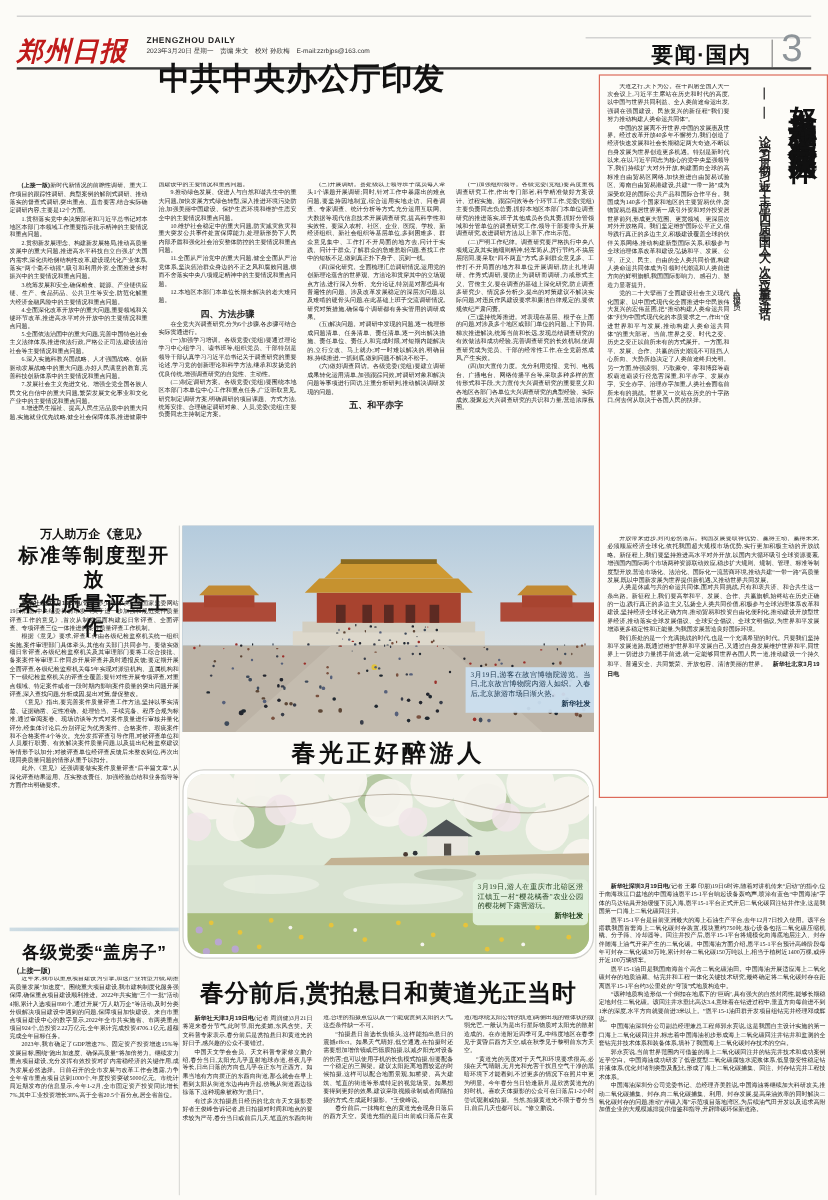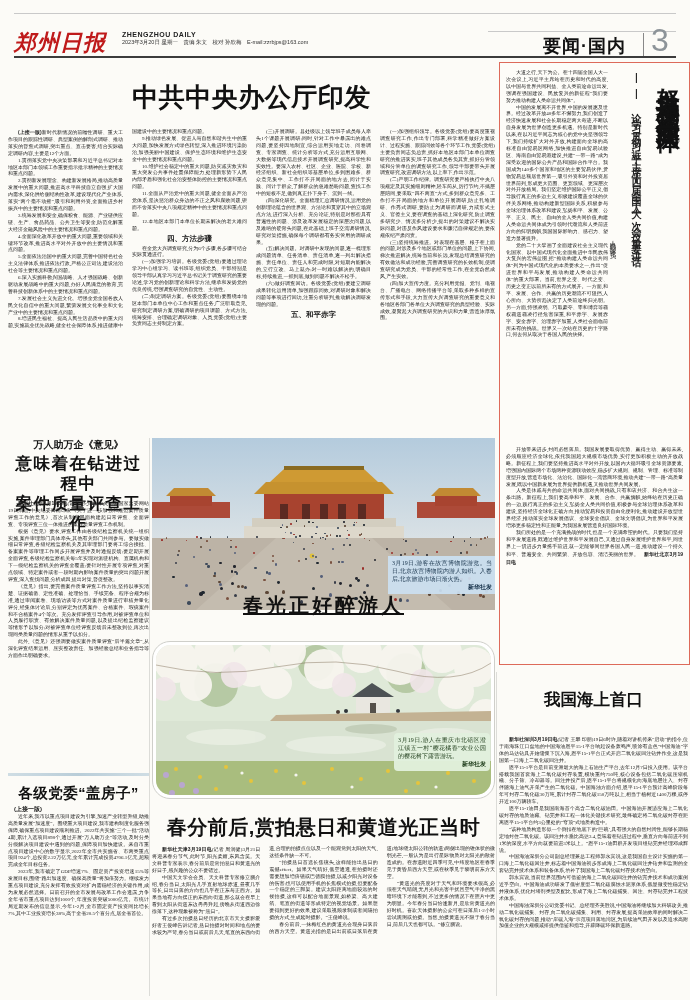--- a/index.html
+++ b/index.html
@@ -68,24 +68,24 @@
   <div class="abs" style="left:122px;top:31px;">
     <div class="mh-en">ZHENGZHOU DAILY</div>
     <div class="mh-date">2023年3月20日 星期一　责编 朱文　校对 孙欣梅　E-mail:zzrbjps@163.com</div>
   </div>
   <div class="abs hairline" style="left:488px;top:31px;width:188px;height:1px;"></div>
   <div class="abs section-name" style="left:543px;top:34px;">要闻·国内</div>
   <div class="abs" style="left:643px;top:33px;width:1px;height:23px;background:#888;"></div>
   <div class="abs page-num" style="left:651px;top:22px;">3</div>
   <div class="abs rule-dark" style="left:14px;top:56px;width:662px;height:2px;"></div>
 
-  <div class="abs" style="left:8px;top:82px;width:487px;">
+  <div class="abs" style="left:8px;top:50px;width:487px;">
     <div class="main-h">中共中央办公厅印发</div>
   </div>
-  <div class="abs bt cols4" style="left:8px;top:129px;width:487px;">
+  <div class="abs bt cols4" style="left:8px;top:152px;width:487px;">
       <p class="para"><b>(上接一版)</b>新时代新情况的前瞻性调研、重大工作项目的跟踪性调研、典型案例的解剖式调研、推动落实的督查式调研,突出重点、直击要害,结合实际确定调研内容,主要是12个方面。</p>
       <p class="para">1.贯彻落实党中央决策部署和习近平总书记对本地区本部门本领域工作重要指示批示精神的主要情况和重点问题。</p>
       <p class="para">2.贯彻新发展理念、构建新发展格局,推动高质量发展中的重大问题,推进高水平科技自立自强,扩大国内需求,深化供给侧结构性改革,建设现代化产业体系,落实“两个毫不动摇”,吸引和利用外资,全面推进乡村振兴中的主要情况和重点问题。</p>
       <p class="para">3.统筹发展和安全,确保粮食、能源、产业链供应链、生产、食品药品、公共卫生等安全,防范化解重大经济金融风险中的主要情况和重点问题。</p>
       <p class="para">4.全面深化改革开放中的重大问题,重要领域和关键环节改革,推进高水平对外开放中的主要情况和重点问题。</p>
       <p class="para">5.全面依法治国中的重大问题,完善中国特色社会主义法律体系,推进依法行政,严格公正司法,建设法治社会等主要情况和重点问题。</p>
       <p class="para">6.深入实施科教兴国战略、人才强国战略、创新驱动发展战略中的重大问题,办好人民满意的教育,完善科技创新体系中的主要情况和重点问题。</p>
       <p class="para">7.发展社会主义先进文化、增强全党全国各族人民文化自信中的重大问题,繁荣发展文化事业和文化产业中的主要情况和重点问题。</p>
       <p class="para">8.增进民生福祉、提高人民生活品质中的重大问题,实施就业优先战略,健全社会保障体系,推进健康中国建设中的主要情况和重点问题。</p>
       <p class="para">9.推动绿色发展、促进人与自然和谐共生中的重大问题,加快发展方式绿色转型,深入推进环境污染防治,加强美丽中国建设、保护生态环境和维护生态安全中的主要情况和重点问题。</p>
@@ -121,21 +121,21 @@
         <p class="para">人类是休戚与共的命运共同体,面对共同挑战,只有和衷共济、和合共生这一条出路。新征程上,我们要高举和平、发展、合作、共赢旗帜,始终站在历史正确的一边,践行真正的多边主义,弘扬全人类共同价值,积极参与全球治理体系改革和建设,坚持经济全球化正确方向,推动贸易和投资自由化便利化,推动建设开放型世界经济,推动落实全球发展倡议、全球安全倡议、全球文明倡议,为世界和平发展增添更多稳定性和正能量,为我国发展营造良好国际环境。</p>
         <p class="para">我们所处的是一个充满挑战的时代,也是一个充满希望的时代。只要我们坚持和平发展道路,既通过维护世界和平发展自己,又通过自身发展维护世界和平,同世界上一切进步力量携手前进,就一定能够同世界各国人民一道,推动建设一个持久和平、普遍安全、共同繁荣、开放包容、清洁美丽的世界。<b>　新华社北京3月19日电</b></p>
       </div>
   </div>
 
   <div class="vline" style="left:149px;top:438px;height:558px;"></div>
   <div class="vline" style="left:496px;top:672px;height:324px;"></div>
 
   <div class="abs kicker" style="left:8px;top:438px;width:141px;">万人助万企《意见》</div>
   <div class="abs" style="left:8px;top:453px;width:141px;">
-    <div class="left-h">意味着在钻进过程中</div>
+    <div class="left-h">标准等制度型开放</div>
     <div class="left-h">案件质量评查工作</div>
   </div>
   <div class="abs bt clip" style="left:8px;top:500px;width:141px;height:268px;">
       <p class="para"><b>新华社北京3月19日电</b>(记者 孙少龙)中央纪委国家监委网站19日消息,中央纪委日前印发《关于进一步加强和规范案件质量评查工作的意见》,首次从制度层面构建起日常评查、全面评查、专项评查三位一体推进的案件质量评查工作机制。</p>
       <p class="para">根据《意见》要求,评查工作由各级纪检监察机关统一组织实施,案件审理部门具体牵头,其他有关部门共同参与。要做实做细日常评查,各级纪检监察机关及其审理部门要将工综合接批、备案案件等审理工作同步开展评查并及时通报反馈;要定期开展全面评查,各级纪检监察机关每5年实现对派驻机构、直属机构和下一级纪检监察机关的评查全覆盖;要针对性开展专项评查,对重点领域、特定案件或者一段时期内影响案件质量的突出问题开展评查,深入查找问题,分析成因,提出对策,督促整改。</p>
       <p class="para">《意见》指出,要完善案件质量评查工作方法,坚持以事实清楚、证据确凿、定性准确、处理恰当、手续完备、程序合规为标准,通过审阅案卷、现场访谈等方式对案件质量进行审核并量化评分,经集体讨论后,分别评定为优秀案件、合格案件、瑕疵案件和不合格案件4个等次。充分发挥评查引导作用,对被评查单位和人员履行职责、有效解决案件质量问题,以及提出纪检监察建议等情形予以加分;对被评查单位经评查反馈后未整改到位,再次出现同类质量问题的情形从重予以扣分。</p>
       <p class="para">此外,《意见》还强调要做实案件质量评查“后半篇文章”,从深化评查结果运用、压实整改责任、加强经验总结和业务指导等方面作出明确要求。</p>
     </div>
 
   <div class="abs divider-band" style="left:8px;top:773px;width:141px;height:3px;"></div>
@@ -349,21 +349,21 @@
         <div class="dot" style="left: 263.255px; top: 111.3px; width: 2.00304px; height: 2.00304px; background: rgb(86, 96, 122);"></div>
         <div class="dot" style="left: 221.691px; top: 121.082px; width: 2.29946px; height: 2.29946px; background: rgb(35, 38, 46);"></div>
         <div class="dot" style="left: 172.779px; top: 100.101px; width: 1.66366px; height: 1.66366px; background: rgb(56, 61, 73);"></div>
       </div>
     <div class="cap cap1" style="left:236px;top:118px;width:100px;">
       <span class="cap-first">3月19日,游客在故宫博物院游览。当日,北京故宫博物院内游人如织。入春后,北京旅游市场日渐火热。</span>
       <span class="credit">新华社发</span>
     </div>
   </div>
 
-  <div class="abs photo-h" style="left:152px;top:592px;width:343px;text-decoration:underline;">春光正好醉游人</div>
+  <div class="abs photo-h" style="left:152px;top:614px;width:343px;">春光正好醉游人</div>
 
   <div class="abs card2" style="left:152px;top:641px;width:335px;height:150px;">
     <div class="card2-inner">
       <svg width="335" height="150" viewBox="0 0 335 150">
         <rect width="335" height="150" fill="#dfe9d8"></rect>
         <g fill="#b6c9a4">
             <circle cx="60" cy="40" r="22"></circle>
             <circle cx="250" cy="28" r="20"></circle>
             <circle cx="160" cy="18" r="18"></circle>
           </g>
@@ -445,21 +445,20 @@
   <div class="abs bt cols3" style="left:152px;top:846px;width:343px;">
       <p class="para"><b>新华社天津3月19日电</b>(记者 周润健)3月21日将迎来春分节气,此时节,阳光柔媚,东风含笑。天文科普专家表示,春分前后是赏拍悬日和黄道光的好日子,感兴趣的公众不要错过。</p>
       <p class="para">中国天文学会会员、天文科普专家修立鹏介绍,春分当日,太阳光几乎直射地球赤道,昼夜几乎等长,日出日落的方向也几乎在正东与正西方。如果当地有方向摆正的东西向街道,那么就会在早上看到太阳从街道东边冉冉升起,傍晚从街道西边徐徐落下,这种现象被称为“悬日”。</p>
       <p class="para">有过多次拍摄悬日经历的北京市天文摄影爱好者王俊峰告诉记者,悬日拍摄对时间和地点的要求较为严苛,春分当日或前后几天,笔直的东西向街道,合理的拍摄点位以及一个能观赏到太阳的天气,这些条件缺一不可。</p>
       <p class="para">“拍摄悬日首选长焦镜头,这样能拍出悬日的震撼effect。如果天气晴好,低空通透,在拍摄时还需要想加增倍镜或巴德膜拍摄,以减夕阳光对设备的伤害;也可以使用手机的长焦模式拍摄,但要配备一个稳定的三脚架。建议太阳距离地面较远的时候拍摄,这样可以配合地面景观,如桥梁、高大建筑、笔直的街道等形成特定的视觉场景。如果想要得到更好的效果,建议采取视频录制或者间隔拍摄的方式,生成延时摄影。”王俊峰说。</p>
       <p class="para">春分前后,一抹梅红色的黄道光会现身日落后的西方天空。黄道光指的是日出前或日落后在黄道(地球绕太阳公转的轨道)两侧出现的锥体状的微弱光芒,一般认为是出行星际物质对太阳光的散射造成的。在赤道附近四季可见,中纬度地区在春季见于黄昏后西方天空,或在秋季见于黎明前东方天空。</p>
       <p class="para">“黄道光的亮度对于天气和环境要求很高,必须在天气晴朗,无月光和光害干扰且空气干净的黑暗环境下才能看到,不过更多的情况下在照片中更为明显。今年春分当日恰逢新月,是欣赏黄道光的好时机。喜欢天体摄影的公众可在日落后1-2小时尝试观测或拍摄。当然,拍摄黄道光不限于春分当日,前后几天也都可以。”修立鹏说。</p>
     </div>
 
   <div class="abs" style="left:499px;top:689px;width:189px;">
-    <div class="co2-h">我国海上首口</div>
   </div>
   <div class="abs bt clip" style="left:499px;top:736px;width:189px;height:260px;">
       <p class="para"><b>新华社深圳3月19日电</b>(记者 王攀 印朋)19日6时许,随着对讲机传来“启动”的指令,位于南海珠江口盆地的中国海油恩平15-1平台响起设备轰鸣声,喷涂有蓝色“中国海油”字体的马达钻具开始缓慢下沉入海,恩平15-1平台正式开启二氧化碳回注钻井作业,这是我国第一口海上二氧化碳回注井。</p>
       <p class="para">恩平15-1平台是目前亚洲最大的海上石油生产平台,去年12月7日投入使用。该平台搭载我国首套海上二氧化碳封存装置,模块重约750吨,核心设备包括二氧化碳压缩机橇、分子筛、冷却器等。回注井投产后,恩平15-1平台将规模化向海底地层注入、封存伴随海上油气开采产生的二氧化碳。中国海油方面介绍,恩平15-1平台预计高峰阶段每年可封存二氧化碳30万吨,累计封存二氧化碳150万吨以上,相当于植树近1400万棵,或停开近100万辆轿车。</p>
       <p class="para">恩平15-1油田是我国南海首个高含二氧化碳油田。中国海油开展适应海上二氧化碳封存的地质油藏、钻完井和工程一体化关键技术研究,最终确定将二氧化碳封存在距离恩平15-1平台约3公里处的“穹顶”式地质构造中。</p>
       <p class="para">“该种地质构造形似一个倒扣在地底下的‘巨碗’,具有强大的自然封闭性,能够长期稳定地封住二氧化碳。该回注井水垂比高达3.4,意味着在钻进过程中,垂直方向每前进不到1米的深度,水平方向就要前进3米以上。”恩平15-1油田群开发项目组钻完井经理邓成辉说。</p>
       <p class="para">中国海油深圳分公司副总经理兼总工程师郭永宾说,这是我国自主设计实施的第一口海上二氧化碳回注井,标志着中国海油初步形成海上二氧化碳回注井钻井和监测的全套钻完井技术体系和装备体系,填补了我国海上二氧化碳封存技术的空白。</p>
       <p class="para">郭永宾说,当前世界范围内可借鉴的海上二氧化碳回注井的钻完井技术和成功案例近乎空白。中国海油成功研发了低密度型二氧化碳腐蚀水泥浆体系,低显微变性稳定钻井液体系,优化封堵剂类型及配比,形成了海上二氧化碳捕集、回注、封存钻完井工程技术体系。</p>
       <p class="para">中国海油深圳分公司党委书记、总经理齐美胜说,中国海油将继续加大科研攻关,推动二氧化碳捕集、封存,向二氧化碳捕集、利用、封存发展,提高采油效率的同时解决二氧化碳封存的问题,推动“岸碳入海”示范项目落地湾区,为后续油气田开发以及追求高附加值企业的大规模减排提供借鉴和指导,开辟降碳环保新道路。</p>
     </div>

